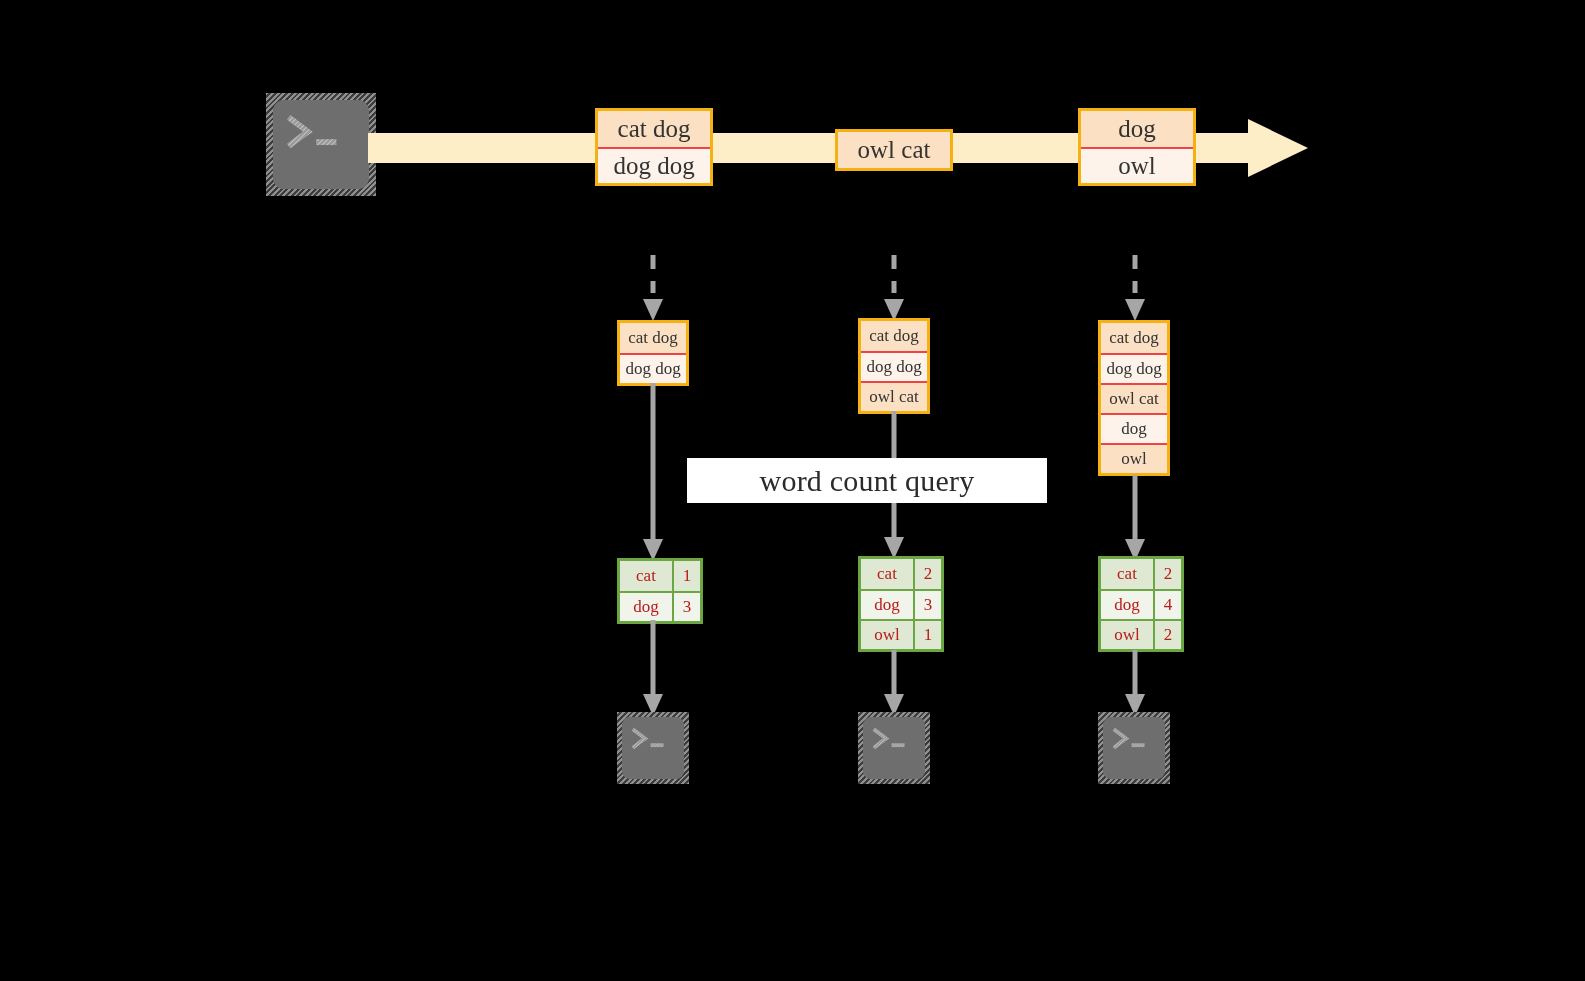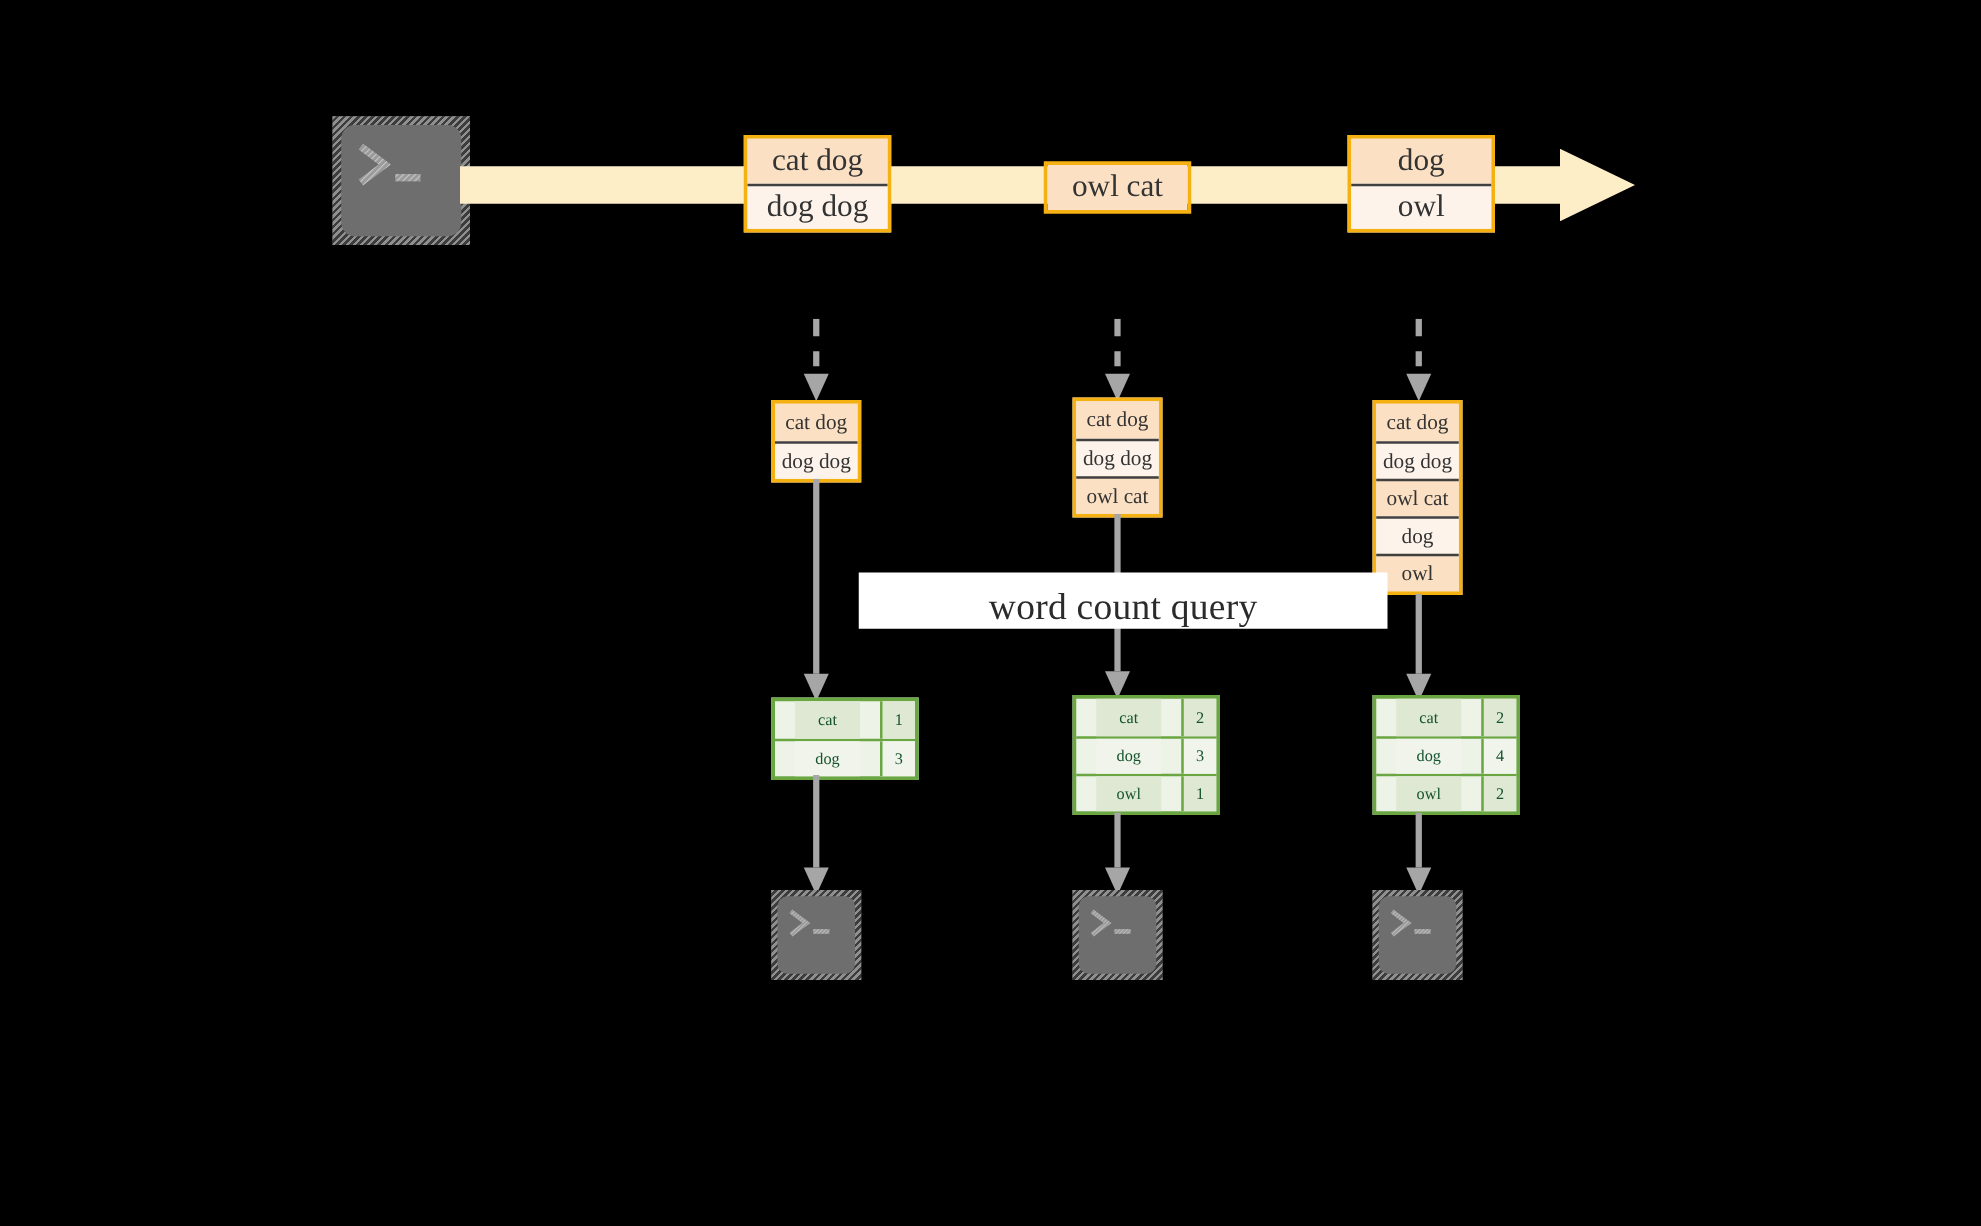--- a/index.html
+++ b/index.html
@@ -67,21 +67,21 @@
     box-sizing: border-box;
     width: 100%;
     display: flex;
     align-items: center;
     justify-content: center;
     color: #333333;
     white-space: nowrap;
   }
   .obox .cell.shade-a { background: #fbe0c3; }
   .obox .cell.shade-b { background: #fdf3ea; }
-  .obox .cell + .cell { border-top: 2px solid #404040; }
+  .obox .cell + .cell { border-top: 2px solid #ef4444; }
 
   
   .obox.top .cell { height: 36px; font-size: 25px; }
 
   
   .obox.stack .cell { height: 30px; font-size: 17px; }
 
   
   .gtable {
     position: absolute;
@@ -93,23 +93,22 @@
     display: flex;
     height: 30px;
     box-sizing: border-box;
   }
   .gtable .grow + .grow { border-top: 2px solid #6aa642; }
   .gtable .gcell {
     box-sizing: border-box;
     display: flex;
     align-items: center;
     justify-content: center;
-    font-size: 13px;
-    color: #14532d;
-    margin-left: 16px;
+    font-size: 17px;
+    color: #b91c1c;
   }
   .gtable .gcell.k { width: 52px; }
   .gtable .gcell.v { width: 28px; border-left: 2px solid #6aa642; }
   .gtable .grow.shade-a .gcell { background: #dfe8d3; }
   .gtable .grow.shade-b .gcell { background: #f0f4ea; }
 
   
   .conn {
     position: absolute;
   }
@@ -222,21 +221,21 @@
       <path d="M13 148 L3 126 L23 126 Z" fill="#a6a6a6"></path>
     </svg>
   </div>
   <div class="conn" style="left:1122px; top:475px;">
     <svg width="26" height="88" viewBox="0 0 26 88">
       <line x1="13" y1="0" x2="13" y2="64" stroke="#a6a6a6" stroke-width="5"></line>
       <path d="M13 86 L3 64 L23 64 Z" fill="#a6a6a6"></path>
     </svg>
   </div>
 
-  <div class="label-band" style="left:687px; top:458px; width:423px; height:45px;align-items:flex-end;">
+  <div class="label-band" style="left:687px; top:458px; width:360px; height:45px;">
     <span>word count query</span>
   </div>
 
   <div class="gtable" style="left:617px; top:558px;">
     <div class="grow shade-a">
       <div class="gcell k">cat</div>
       <div class="gcell v">1</div>
     </div>
     <div class="grow shade-b">
       <div class="gcell k">dog</div>

